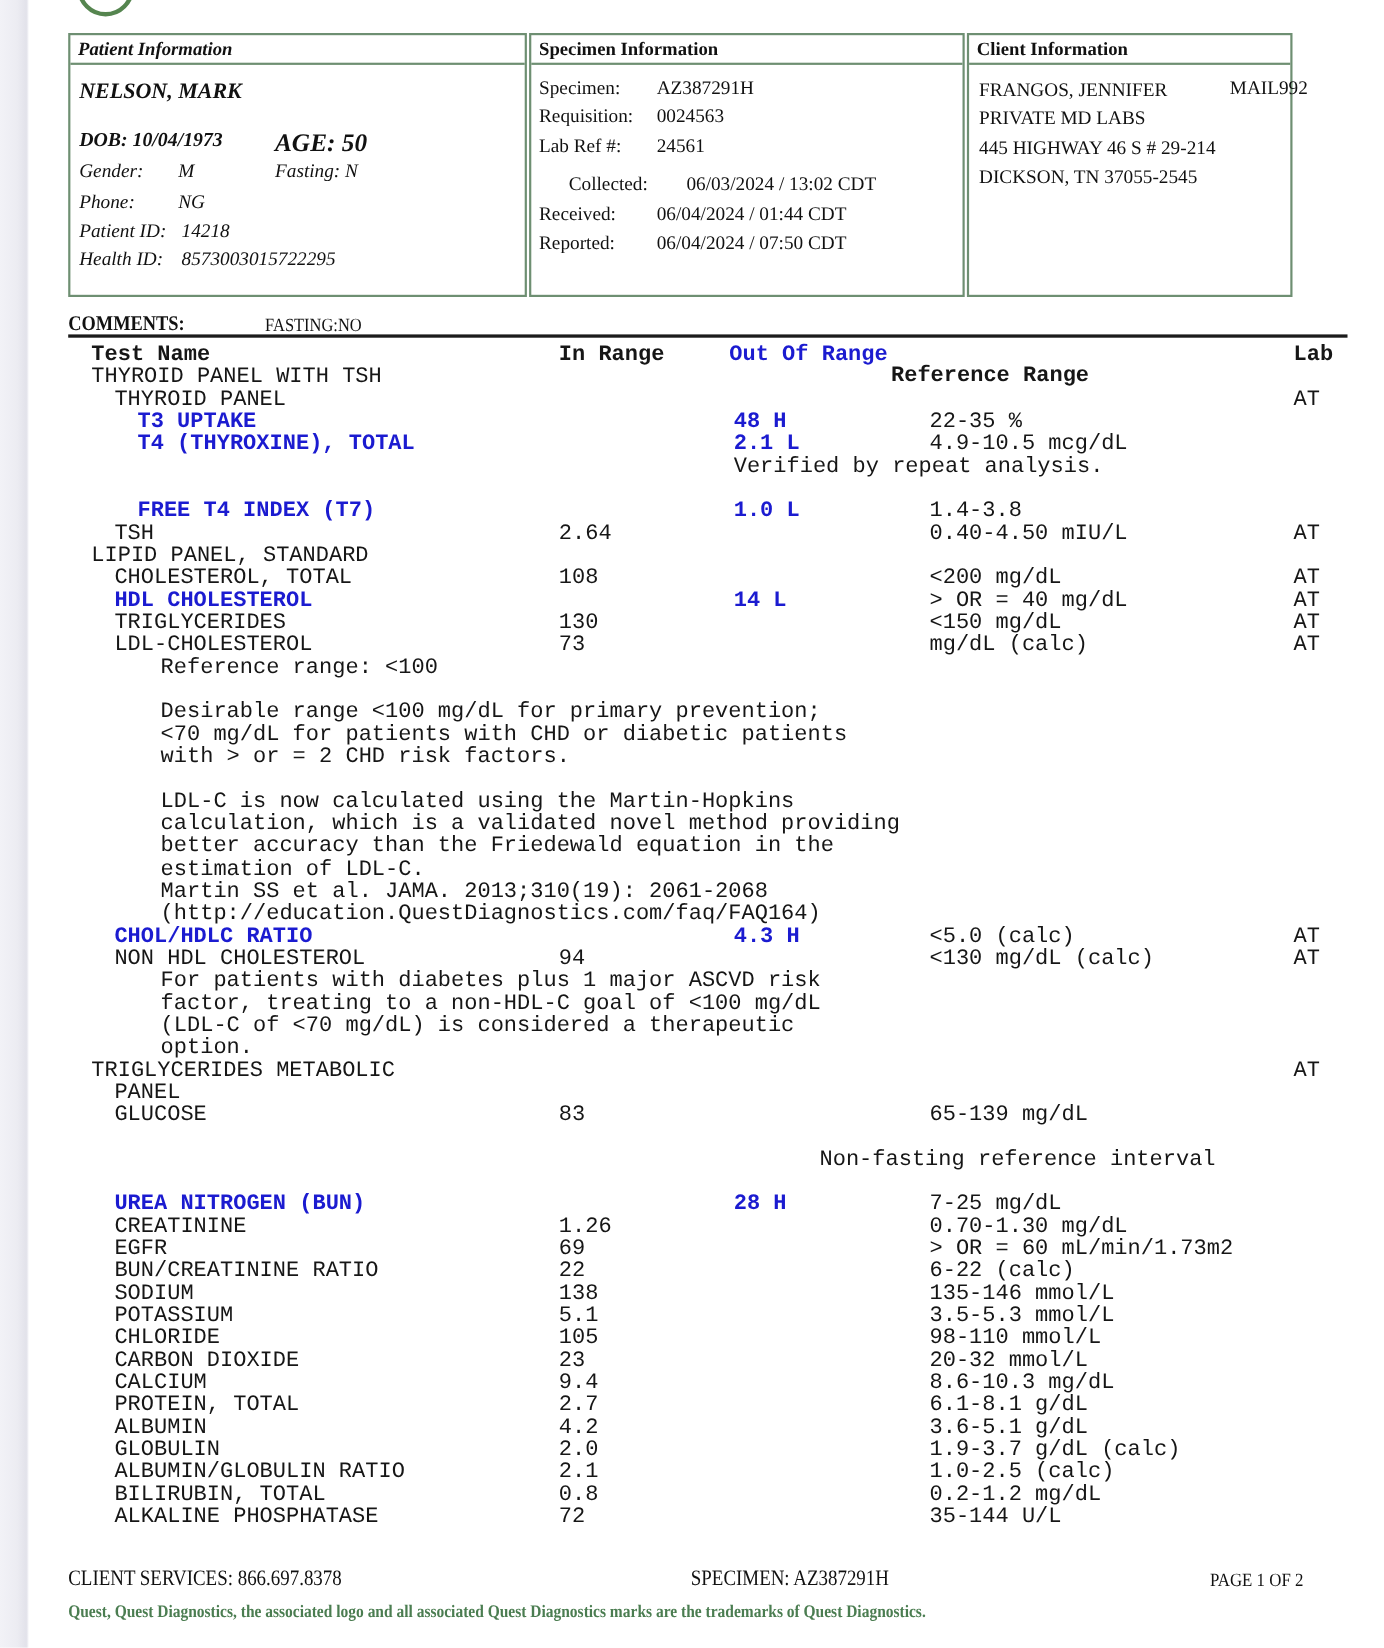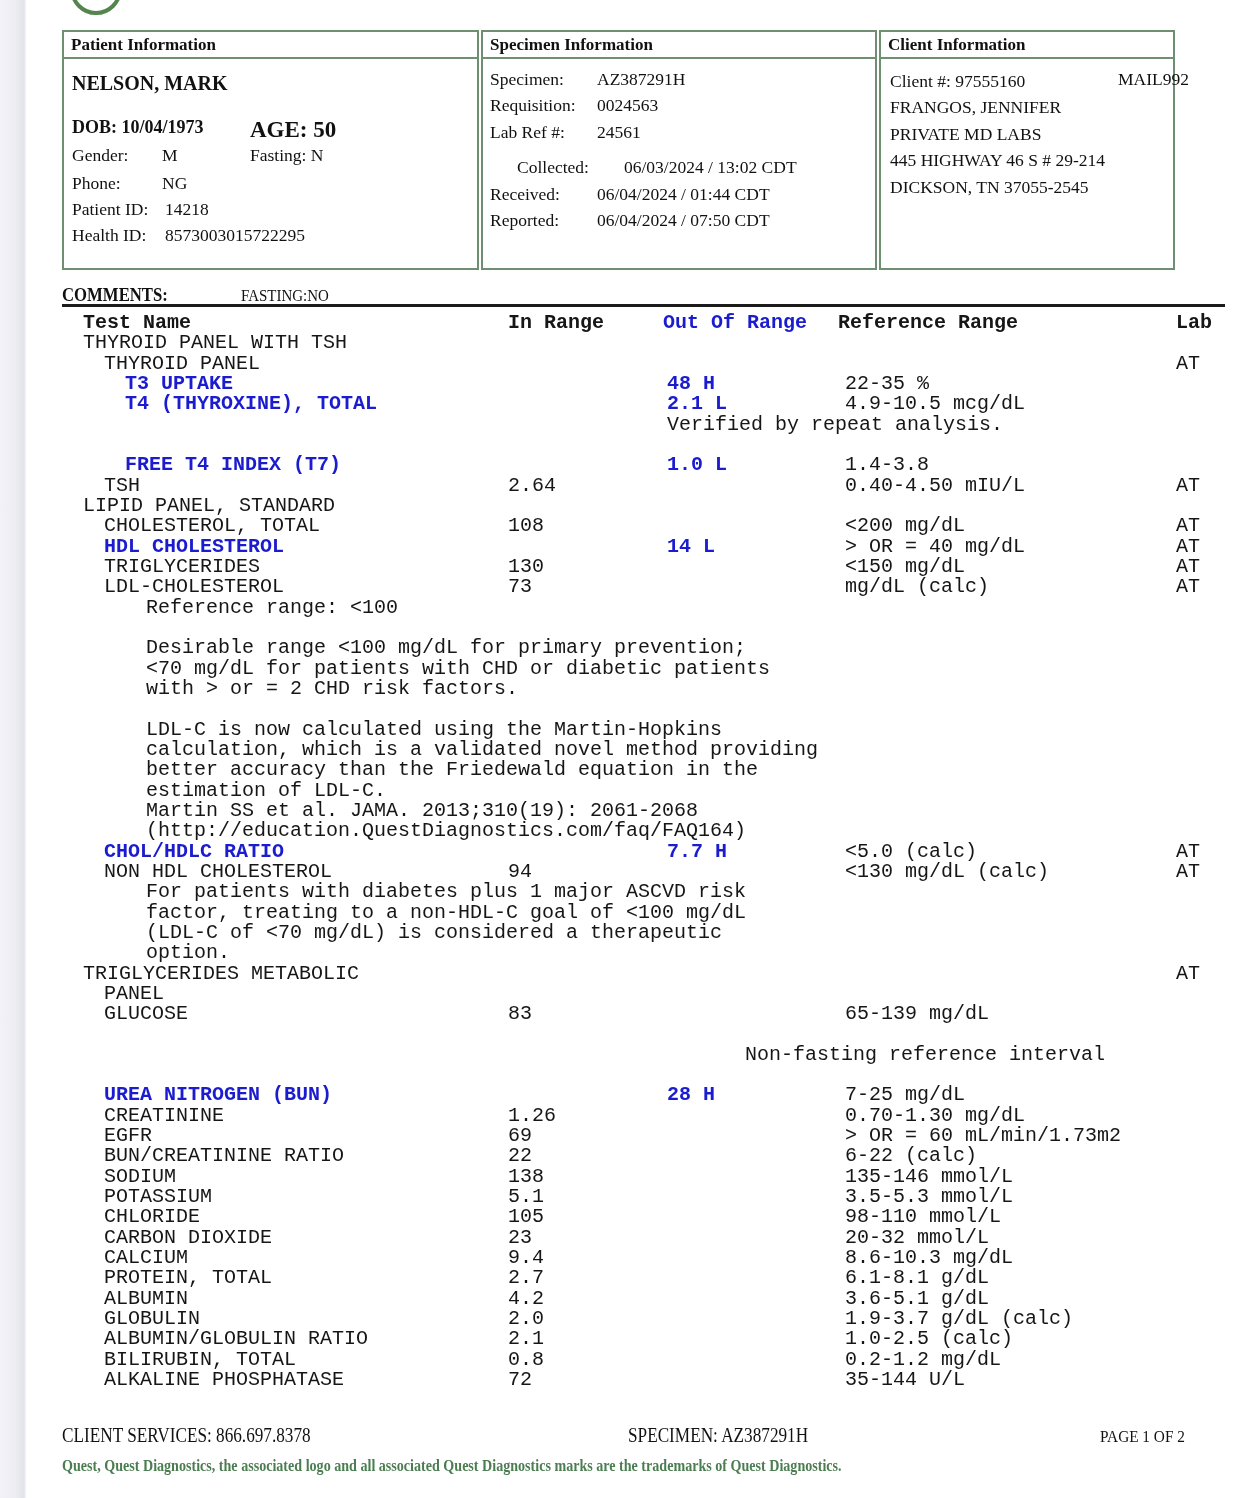--- a/index.html
+++ b/index.html
@@ -13,21 +13,21 @@
 
   
   .logo-circle{position:absolute;left:70px;top:-37px;width:44px;height:44px;
     border:4px solid #55854f;border-radius:50%;background:#fff;}
 
   
   .ibox{position:absolute;top:30px;height:240px;border:2px solid #6e8f72;background:#fff;box-sizing:border-box;}
   .ibox-title{height:25px;line-height:25px;border-bottom:2px solid #6e8f72;
     font-weight:bold;font-size:17px;padding-left:7px;}
   .ibox-body{position:relative;font-size:17.5px;}
-  .box-patient{left:62px;width:417px;}
+  .box-patient{left:62px;width:417px;font-style:italic;}
   .box-specimen{left:481px;width:396px;}
   .box-client{left:879px;width:296px;}
   .abs{position:absolute;white-space:nowrap;}
   .b{font-weight:bold;}
 
   .spec-rows{padding:7px 0 0 7px;}
   .spec-row{position:relative;height:26.4px;line-height:26.4px;white-space:nowrap;}
   .spec-row:nth-child(4){margin-top:9px;margin-left:27px;}
   .spec-val{position:absolute;left:107px;top:0;}
 
@@ -45,21 +45,21 @@
   
   .results{position:absolute;left:0;top:313px;width:1052px;
     font-family:"Liberation Mono", monospace;font-size:20px;color:#161616;}
   .rrow{position:relative;height:20.34px;white-space:nowrap;}
   .rrow span{position:absolute;top:0;line-height:20.34px;white-space:pre;}
   .hdr{font-weight:bold;}
   .blue{color:#1b1bd0;font-weight:bold;}
   .c-name{left:83px;} .ind1{left:104px;} .ind2{left:125px;} .ind3{left:146px;}
   .c-in{left:508px;}
   .c-out{left:667px;} .c-out-hdr{left:663px;}
-  .c-ref{left:845px;} .c-ref-hdr{left:838px;}
+  .c-ref{left:845px;} .c-ref-hdr{left:810px;margin-top:19px;}
   .c-lab{left:1176px;}
   .c-note{left:745px;}
 
   
   .f-client{position:absolute;left:62px;top:1424px;font-size:20px;
     transform:scaleX(0.86);transform-origin:left;white-space:nowrap;}
   .f-spec{position:absolute;left:628px;top:1424px;font-size:20px;
     transform:scaleX(0.86);transform-origin:left;white-space:nowrap;}
   .f-page{position:absolute;left:1100px;top:1427px;font-size:17px;
     transform:scaleX(0.9);transform-origin:left;white-space:nowrap;}
@@ -100,21 +100,20 @@
         <div class="spec-row"><span>Collected:</span><span class="spec-val">06/03/2024  / 13:02 CDT</span></div>
         <div class="spec-row"><span>Received:</span><span class="spec-val">06/04/2024  / 01:44 CDT</span></div>
         <div class="spec-row"><span>Reported:</span><span class="spec-val">06/04/2024  / 07:50 CDT</span></div>
       </div>
   </section>
 
   <section class="ibox box-client">
     <div class="ibox-title">Client Information</div>
     <div class="ibox-body client-body">
       <span class="mail-code">MAIL992</span>
-      <div class="client-line">Client #: 97555160</div>
       <div id="client-lines">
           <div class="client-line">FRANGOS, JENNIFER</div>
           <div class="client-line">PRIVATE MD LABS</div>
           <div class="client-line">445 HIGHWAY 46 S # 29-214</div>
           <div class="client-line">DICKSON, TN 37055-2545</div>
         </div>
     </div>
   </section>
 
   <div class="comments">COMMENTS:</div>
@@ -216,21 +215,21 @@
           <span class="c-name ind3">estimation of LDL-C.</span>
         </div>
         <div class="rrow">
           <span class="c-name ind3">Martin SS et al. JAMA. 2013;310(19): 2061-2068</span>
         </div>
         <div class="rrow">
           <span class="c-name ind3">(http://education.QuestDiagnostics.com/faq/FAQ164)</span>
         </div>
         <div class="rrow">
           <span class="c-name ind1 blue">CHOL/HDLC RATIO</span>
-          <span class="c-out blue">7.7 H</span>
+          <span class="c-out blue">4.3 H</span>
           <span class="c-ref">&lt;5.0 (calc)</span>
           <span class="c-lab">AT</span>
         </div>
         <div class="rrow">
           <span class="c-name ind1">NON HDL CHOLESTEROL</span>
           <span class="c-in">94</span>
           <span class="c-ref">&lt;130 mg/dL (calc)</span>
           <span class="c-lab">AT</span>
         </div>
         <div class="rrow">

